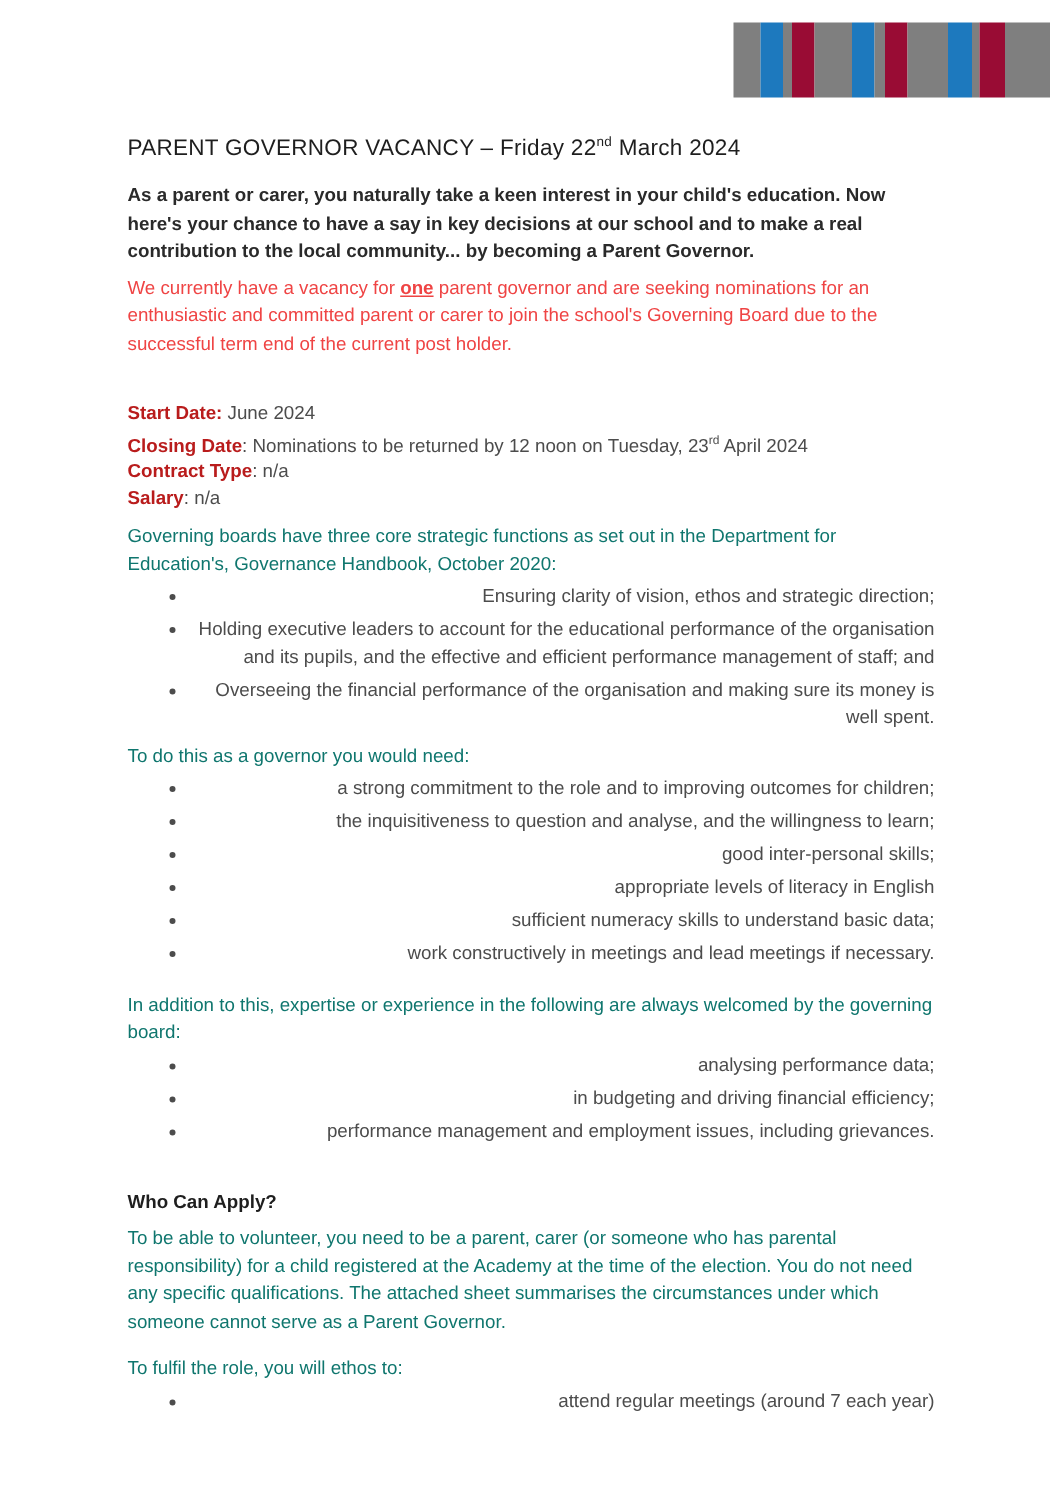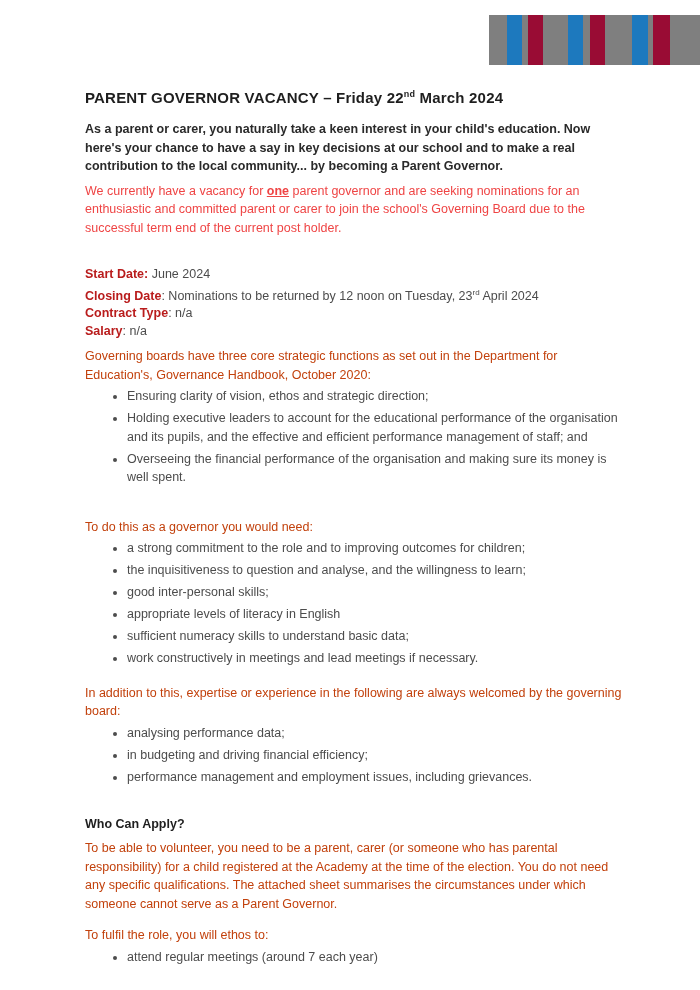--- a/index.html
+++ b/index.html
@@ -24,26 +24,26 @@
   .content {
     position: absolute;
     left: 85px;
     top: 0;
     width: 538px;
   }
   .title {
     margin: 86px 0 0 0;
     font-size: 15px;
     line-height: 17px;
-    font-weight: bold;
+    font-weight: normal;
     color: #1e1e1e;
     letter-spacing: 0.2px;
   }
   .title sup { font-size: 9px; }
-  p { margin: 0; font-size: 12.5px; line-height: 18.5px; color: #c2410c; }
+  p { margin: 0; font-size: 12.5px; line-height: 18.5px; color: #0f766e; }
   .intro-bold {
     margin-top: 14px;
     font-weight: bold;
     color: #2a2a2a;
   }
   .vacancy-para {
     margin-top: 6px;
     color: #ef4444;
   }
   .vacancy-para .emph { font-weight: bold; text-decoration: underline; }
@@ -56,28 +56,29 @@
     font-weight: bold;
     color: #1e1e1e;
     line-height: 17px;
   }
   .role-heading { margin-top: 29px; }
   .role-intro { margin-top: 7px; }
   ul {
     list-style: disc;
     margin: 3px 0 0 0;
     padding-left: 42px;
+    text-align: right;
   }
   li {
     font-size: 12.5px;
     line-height: 18.5px;
     color: #4c4c4c;
     margin-bottom: 3.5px;
   }
-  .need-intro { margin-top: 31px; }
+  .need-intro { margin-top: 7px; }
   .addition-intro { margin-top: 16px; }
   .apply-heading { margin-top: 30px; }
   .apply-body { margin-top: 6px; }
   .fulfil-intro { margin-top: 13px; }
 </style>
 </head>
 <body>
 
 <div class="page">
 

